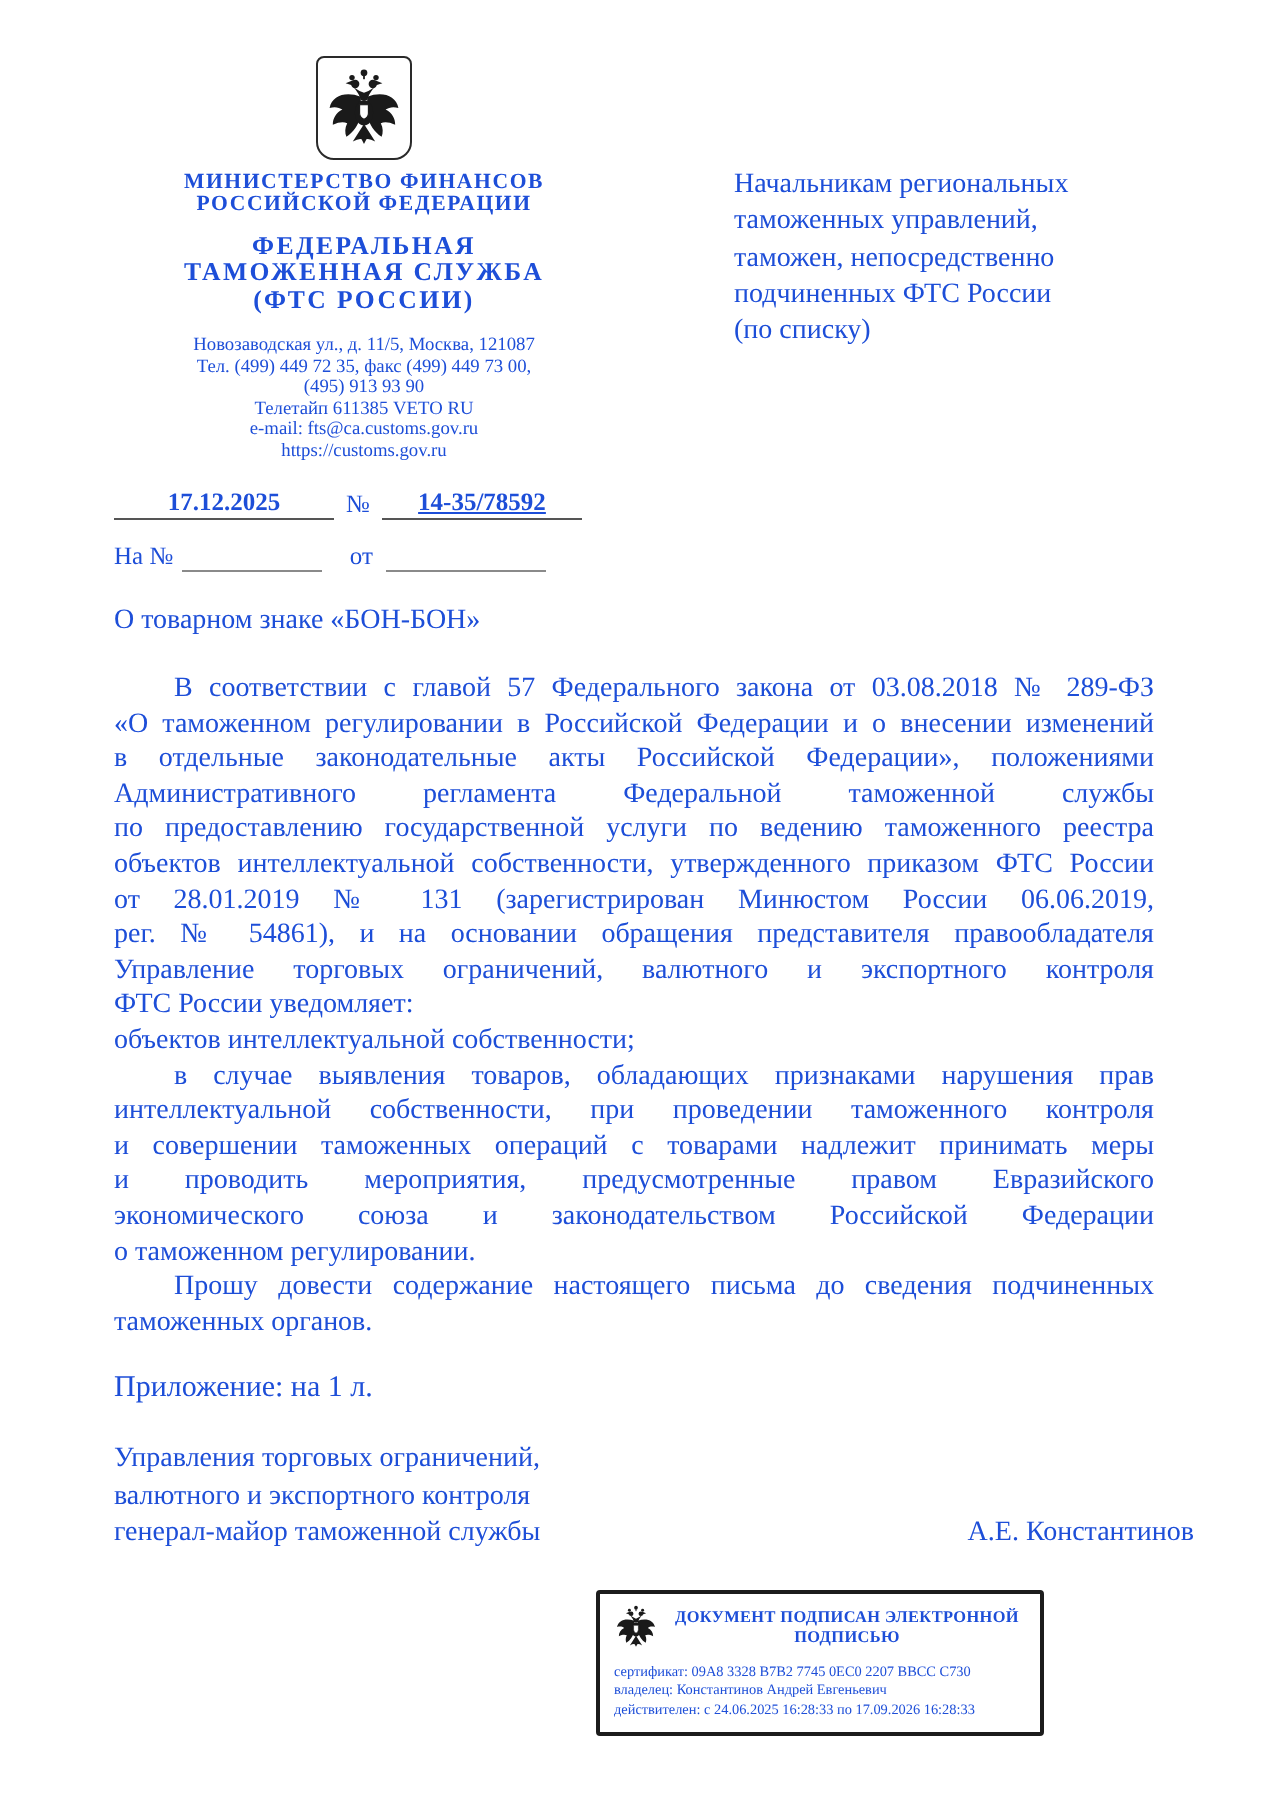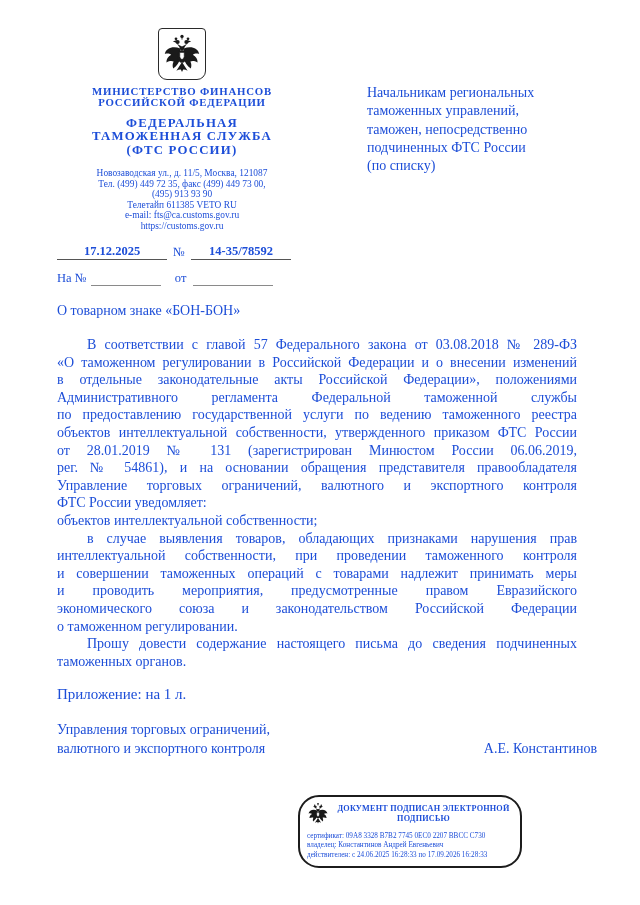--- a/index.html
+++ b/index.html
@@ -23,39 +23,39 @@
   }
   .ministry{margin-top:6px;font-weight:700;font-size:10.8px;line-height:11.4px;letter-spacing:0.8px;}
   .service{margin-top:8px;font-weight:700;font-size:12.8px;line-height:13.4px;letter-spacing:1.2px;}
   .org-address{margin-top:11px;font-size:9.4px;line-height:10.5px;font-family:Liberation Serif, serif;}
   .ref-row{display:flex;align-items:flex-end;font-size:12.5px;line-height:15px;text-align:left;}
   .ref-row.r1{margin-top:13px;}
   .ref-row.r2{margin-top:11px;}
   .uline{display:inline-block;border-bottom:1.3px solid #555;text-align:center;}
   .uline.blank{border-bottom-color:#8a8a8a;}
   .u-date{width:110px;font-weight:700;}
-  .u-num{width:100px;font-weight:700;}
+  .u-num{width:100px;font-weight:700;text-decoration:underline;}
   .no-sign{width:24px;text-align:center;flex:none;}
   .ot-sign{width:24px;text-align:center;flex:none;margin-left:8px;}
   .na-label{flex:none;padding-right:4px;}
   .u-b1{width:70px;}
   .u-b2{width:80px;}
   .addr-col{margin-left:60px;padding-top:56px;font-size:14px;line-height:18.3px;}
   
   .subject{margin-top:17px;font-size:14px;}
   .body-block{margin-top:17px;width:520px;font-size:14px;line-height:17.6px;}
   .bline{text-align:justify;}
   .bline.j{text-align-last:justify;}
   .bline.ind{padding-left:30px;}
   .attachment{margin-top:16px;font-size:15px;}
   .sig-row{margin-top:18px;width:540px;display:flex;justify-content:space-between;align-items:flex-end;font-size:14px;line-height:18.2px;}
   
   .stamp{
     position:absolute;left:298px;top:795px;width:224px;
-    box-sizing:border-box;border:2px solid #1c1c1c;border-radius:21px;
+    box-sizing:border-box;border:2px solid #1c1c1c;border-radius:2px;
     padding:5px 7px 6px 7px;background:#fff;
   }
   .stamp-head{display:flex;align-items:center;gap:5px;}
   .stamp-eagle{width:22px;height:23px;flex:none;}
   .stamp-title{flex:1;text-align:center;font-weight:700;font-size:8.2px;line-height:9.6px;letter-spacing:0.2px;}
   .stamp-details{margin-top:7px;font-size:7.2px;line-height:9.3px;white-space:nowrap;}
   .hidden-defs{position:absolute;width:0;height:0;overflow:hidden;}
 </style>
 </head>
 <body>
@@ -160,20 +160,21 @@
       <div class="bline">таможенных органов.</div>
     </div>
   </div>
 
   <div class="attachment">Приложение: на 1 л.</div>
 
   <div class="sig-row">
     <div>
       <div>Управления торговых ограничений,</div>
       <div>валютного и экспортного контроля</div>
+      <div>генерал-майор таможенной службы</div>
     </div>
     <div>А.Е. Константинов</div>
   </div>
 
   <div class="stamp">
     <div class="stamp-head">
       <svg class="stamp-eagle" viewBox="0 0 100 104">
           <use href="#eagle"></use>
         </svg>
       <div class="stamp-title">

